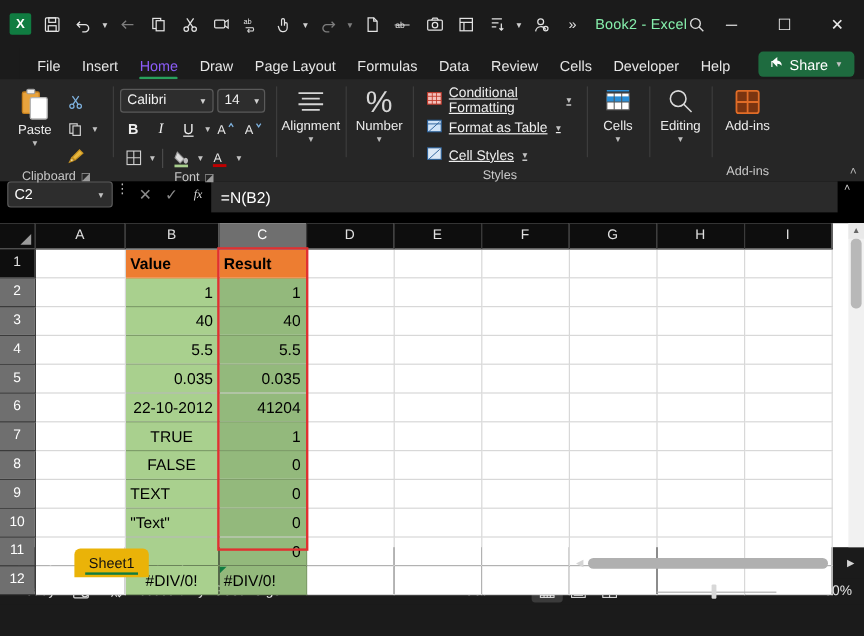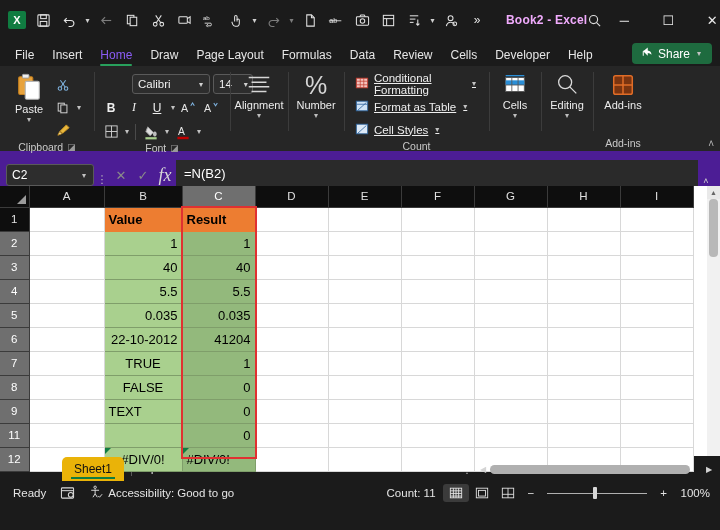--- a/index.html
+++ b/index.html
@@ -10,28 +10,28 @@
     -webkit-font-smoothing: antialiased;
   }
 
   
   .titlebar { height:40px; background:#1b1b1b; display:flex; align-items:center; padding:0 4px; }
   .qat { display:flex; align-items:center; gap:0px; }
   .tb-btn { width:26px; height:26px; display:flex; align-items:center; justify-content:center; border-radius:3px; color:#e3e3e3; }
   .tb-btn.dim { color:#777; }
   .tb-caret { width:11px; height:26px; display:flex; align-items:center; justify-content:center; font-size:8px; color:#cfcfcf; }
   .xl-logo { width:18px; height:18px; background:#107c41; border-radius:2px; color:#fff; font-weight:bold; font-size:11px; display:flex; align-items:center; justify-content:center; }
-  .title-text { flex:0 0 auto; margin-left:16px; font-size:12px; color:#f0abfc; letter-spacing:.2px;font-weight:bold; }
+  .title-text { flex:0 0 auto; margin-left:6px; font-size:12px; color:#86efac; letter-spacing:.2px; }
   .title-spacer { flex:1; }
   .win-btns { display:flex; align-items:center; }
   .win-btn { width:44px; height:34px; display:flex; align-items:center; justify-content:center; color:#eaeaea; font-size:13px; }
   .searchglass { width:40px; height:30px; display:flex; align-items:center; justify-content:center; color:#ddd; }
 
   
-  .tabbar { height:26px; background:#1b1b1b; display:flex; align-items:flex-end; padding:0 6px; position:relative; }
+  .tabbar { height:26px; background:#1b1b1b; display:flex; align-items:flex-end; padding:0 6px; position:relative;margin-left:16px; }
   .tab { padding:2px 9px 4px 9px; font-size:12px; color:#e6e6e6; position:relative; cursor:default; }
   .tab.active { color:#8b5cf6; }
   .tab.active::after { content:""; position:absolute; left:9px; right:9px; bottom:0px; height:2px; background:#28a05c; border-radius:2px; }
   .share-btn { position:absolute; right:8px; bottom:2px; height:21px; background:#1e6b3f; border-radius:4px; color:#fff;
                display:flex; align-items:center; gap:5px; padding:0 9px; font-size:12px; }
 
   
   .ribbon { height:85px; background:#262626; display:flex; align-items:stretch; position:relative; }
   .grp { display:flex; flex-direction:column; position:relative; padding:4px 0 0 0; }
   .grp + .grp::before { content:""; position:absolute; left:0; top:6px; bottom:20px; width:1px; background:#3c3c3c; }
@@ -48,26 +48,26 @@
 
   .combo { height:20px; background:#2d2d2d; border:1px solid #5a5a5a; border-radius:3px; display:flex; align-items:center;
            justify-content:space-between; padding:0 4px 0 5px; font-size:11.5px; color:#f0f0f0; }
   .combo .car8 { color:#d0d0d0; }
 
   .styleitem { display:flex; align-items:center; gap:5px; height:21px; padding:0 5px; border-radius:3px; font-size:11.5px; color:#eee;text-decoration:underline; }
 
   .collapse { position:absolute; right:6px; bottom:2px; font-size:10px; color:#bbb; }
 
   
-  .fbar { height:35px; background:#4c1d95; display:flex; align-items:flex-end; padding:0 6px; gap:0px; }
+  .fbar { height:35px; background:#000000; display:flex; align-items:flex-start; padding:0 6px; gap:0px; }
   .namebox { width:88px; height:22px; background:#2d2d2d; border:1px solid #5a5a5a; border-radius:3px;
              display:flex; align-items:center; justify-content:space-between; padding:0 5px; font-size:12px; color:#fff; }
   .fb-dots { width:16px; text-align:center; color:#bdbdbd; font-size:11px; }
   .fb-ic { width:22px; height:22px; display:flex; align-items:center; justify-content:center; color:#8a8a8a; font-size:13px; }
-  .fb-fx { font-style:italic; color:#d8d8d8; font-size:18px; font-family:"Liberation Serif", serif; }
+  .fb-fx { font-style:italic; color:#d8d8d8; font-size:10px; font-family:"Liberation Serif", serif; }
   .fb-input { flex:1; height:26px; background:#2a2a2a; display:flex; align-items:center; padding:0 8px; font-size:13px; color:#fff;
               font-family:"Liberation Sans", sans-serif; }
   .fb-exp { width:16px; text-align:center; color:#cfcfcf; font-size:9px; }
 
   
   .gridwrap { position:relative; height:270px; background:#fff; }
   table.grid { border-collapse:collapse; table-layout:fixed; }
   .colhdr td, .colhdr th { height:21px; background:#0e0e0e; color:#e0e0e0; font-weight:normal; font-size:11.5px;
                            text-align:center; border-right:1px solid #3b3b3b; border-bottom:1px solid #3b3b3b; }
   .colhdr th.sel { background:#6f6f6f; color:#fff; }
@@ -315,21 +315,21 @@
       </div>
     </div>
     <div class="grp-label">
       <span>Clipboard</span>
       <span class="dlg">◪</span>
     </div>
   </div>
 
   <div class="grp" style="width:136px;">
     <div class="grp-body" style="flex-direction:column; gap:3px; padding-top:4px;">
-      <div class="row" style="gap:3px;margin-left:32px;">
+      <div class="row" style="gap:3px;">
         <div class="combo" style="width:78px;">
           <span>Calibri</span>
           <span class="car8">▾</span>
         </div>
         <div class="combo" style="width:40px;gap:10px;">
           <span>14</span>
           <span class="car8">▾</span>
         </div>
       </div>
       <div class="row" style="gap:1px;">
@@ -434,21 +434,21 @@
           <svg width="14" height="14" viewBox="0 0 16 16">
               <rect x="1.5" y="2.5" width="13" height="11" fill="#dce9f7" stroke="#2a6099" stroke-width="1"></rect>
               <path d="M3 13 L13 4" stroke="#2a6099" stroke-width=".9"></path>
             </svg>
         </span>
         <span>Cell Styles</span>
         <span class="car8">▾</span>
       </div>
     </div>
     <div class="grp-label">
-      <span>Count</span>
+      <span>Styles</span>
     </div>
   </div>
 
   <div class="grp" style="width:52px;">
     <div class="grp-body" style="justify-content:center;">
       <div class="bigbtn" style="width:48px;">
         <svg width="28" height="26" viewBox="0 0 30 26" fill="none">
             <rect x="5" y="5" width="20" height="15" fill="#ffffff" stroke="#555" stroke-width="1"></rect>
             <rect x="5" y="8" width="20" height="5" fill="#2a8ed6"></rect>
             <path d="M5 13 H25 M11.6 5 V20 M18.3 5 V20" stroke="#555" stroke-width=".9"></path>
@@ -634,20 +634,32 @@
       <td class="cell green left">TEXT</td>
       <td class="cell greensel right">0</td>
       <td class="cell"></td>
       <td class="cell"></td>
       <td class="cell"></td>
       <td class="cell"></td>
       <td class="cell"></td>
       <td class="cell"></td>
     </tr>
 
+    <tr>
+      <td class="rowhdr sel">10</td>
+      <td class="cell"></td>
+      <td class="cell green left">"Text"</td>
+      <td class="cell greensel right">0</td>
+      <td class="cell"></td>
+      <td class="cell"></td>
+      <td class="cell"></td>
+      <td class="cell"></td>
+      <td class="cell"></td>
+      <td class="cell"></td>
+    </tr>
 
     <tr>
       <td class="rowhdr sel">11</td>
       <td class="cell"></td>
       <td class="cell green left"></td>
       <td class="cell greensel right">0</td>
       <td class="cell"></td>
       <td class="cell"></td>
       <td class="cell"></td>
       <td class="cell"></td>

